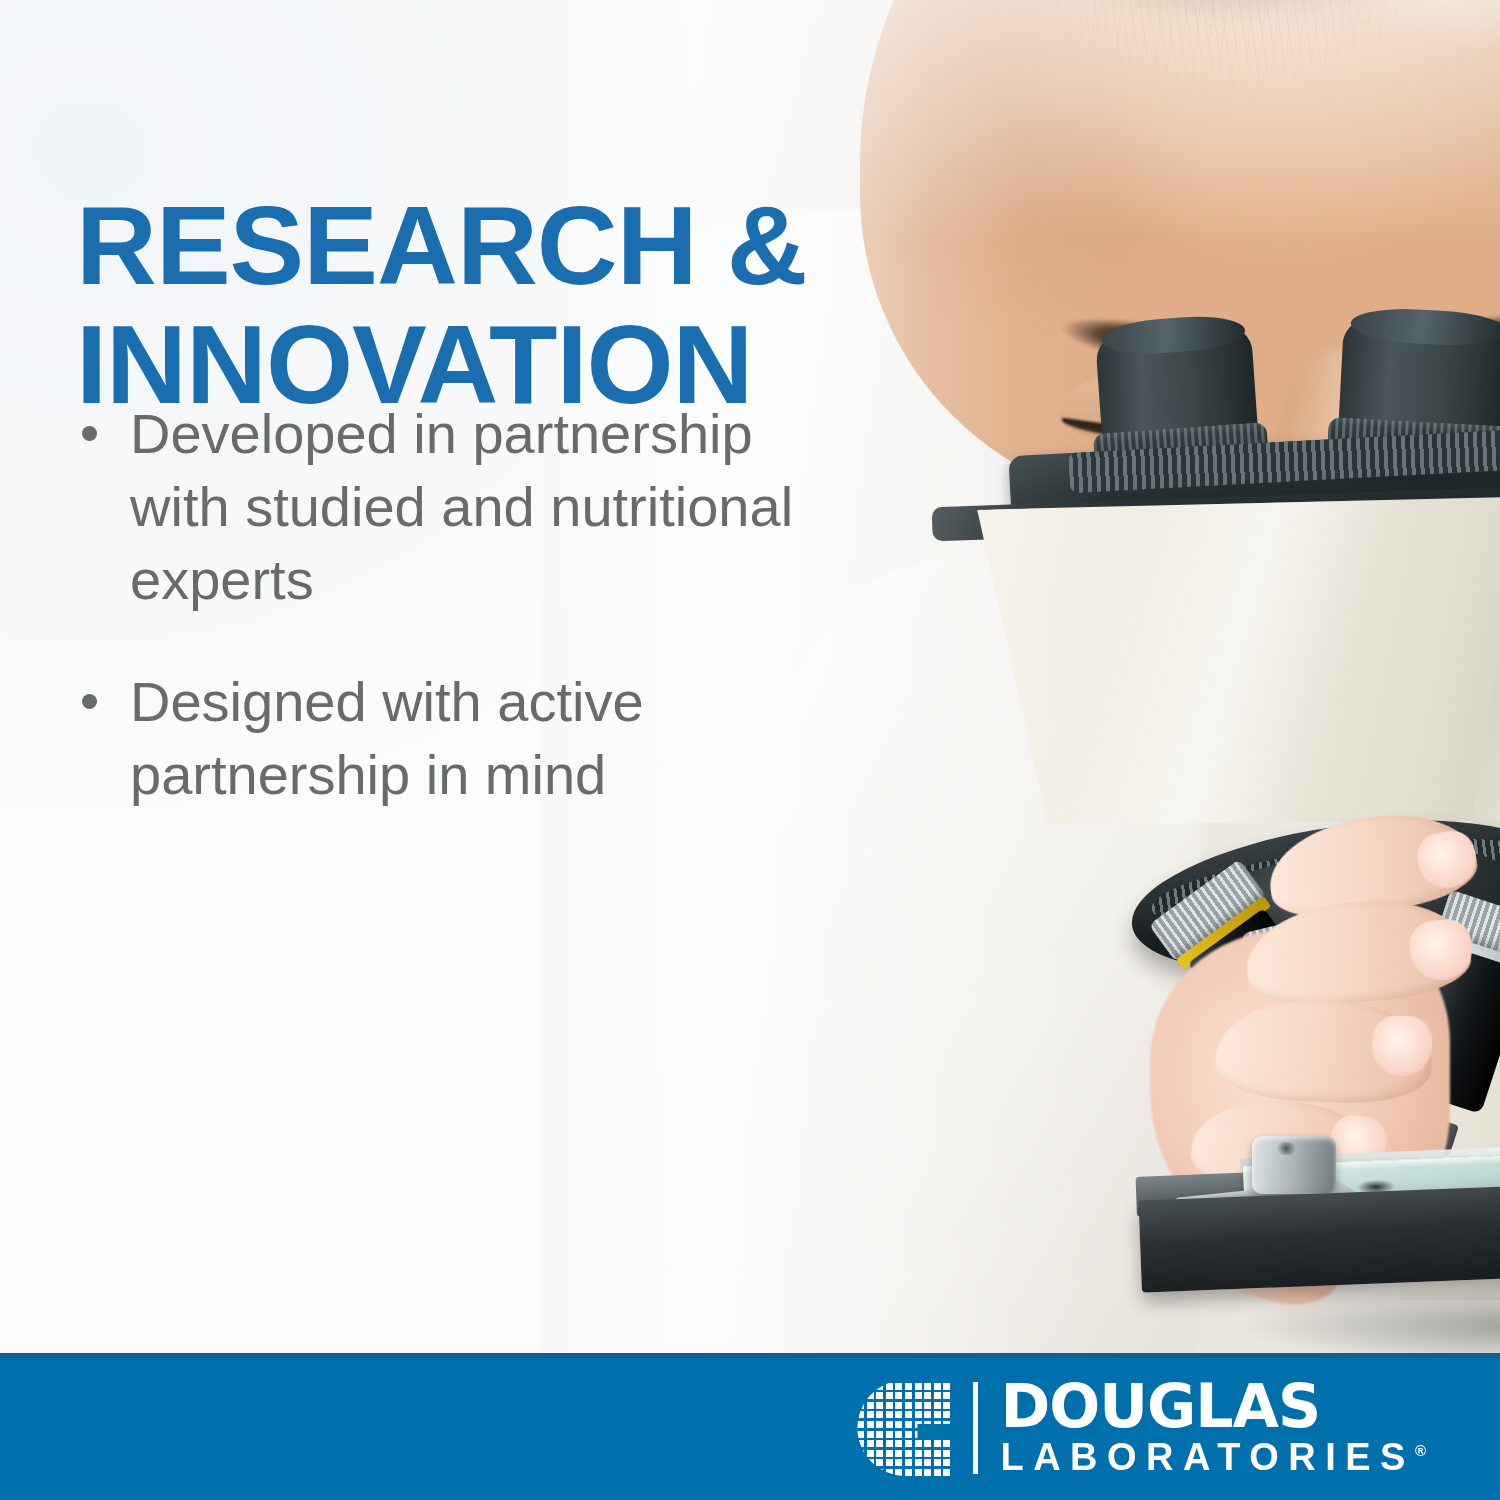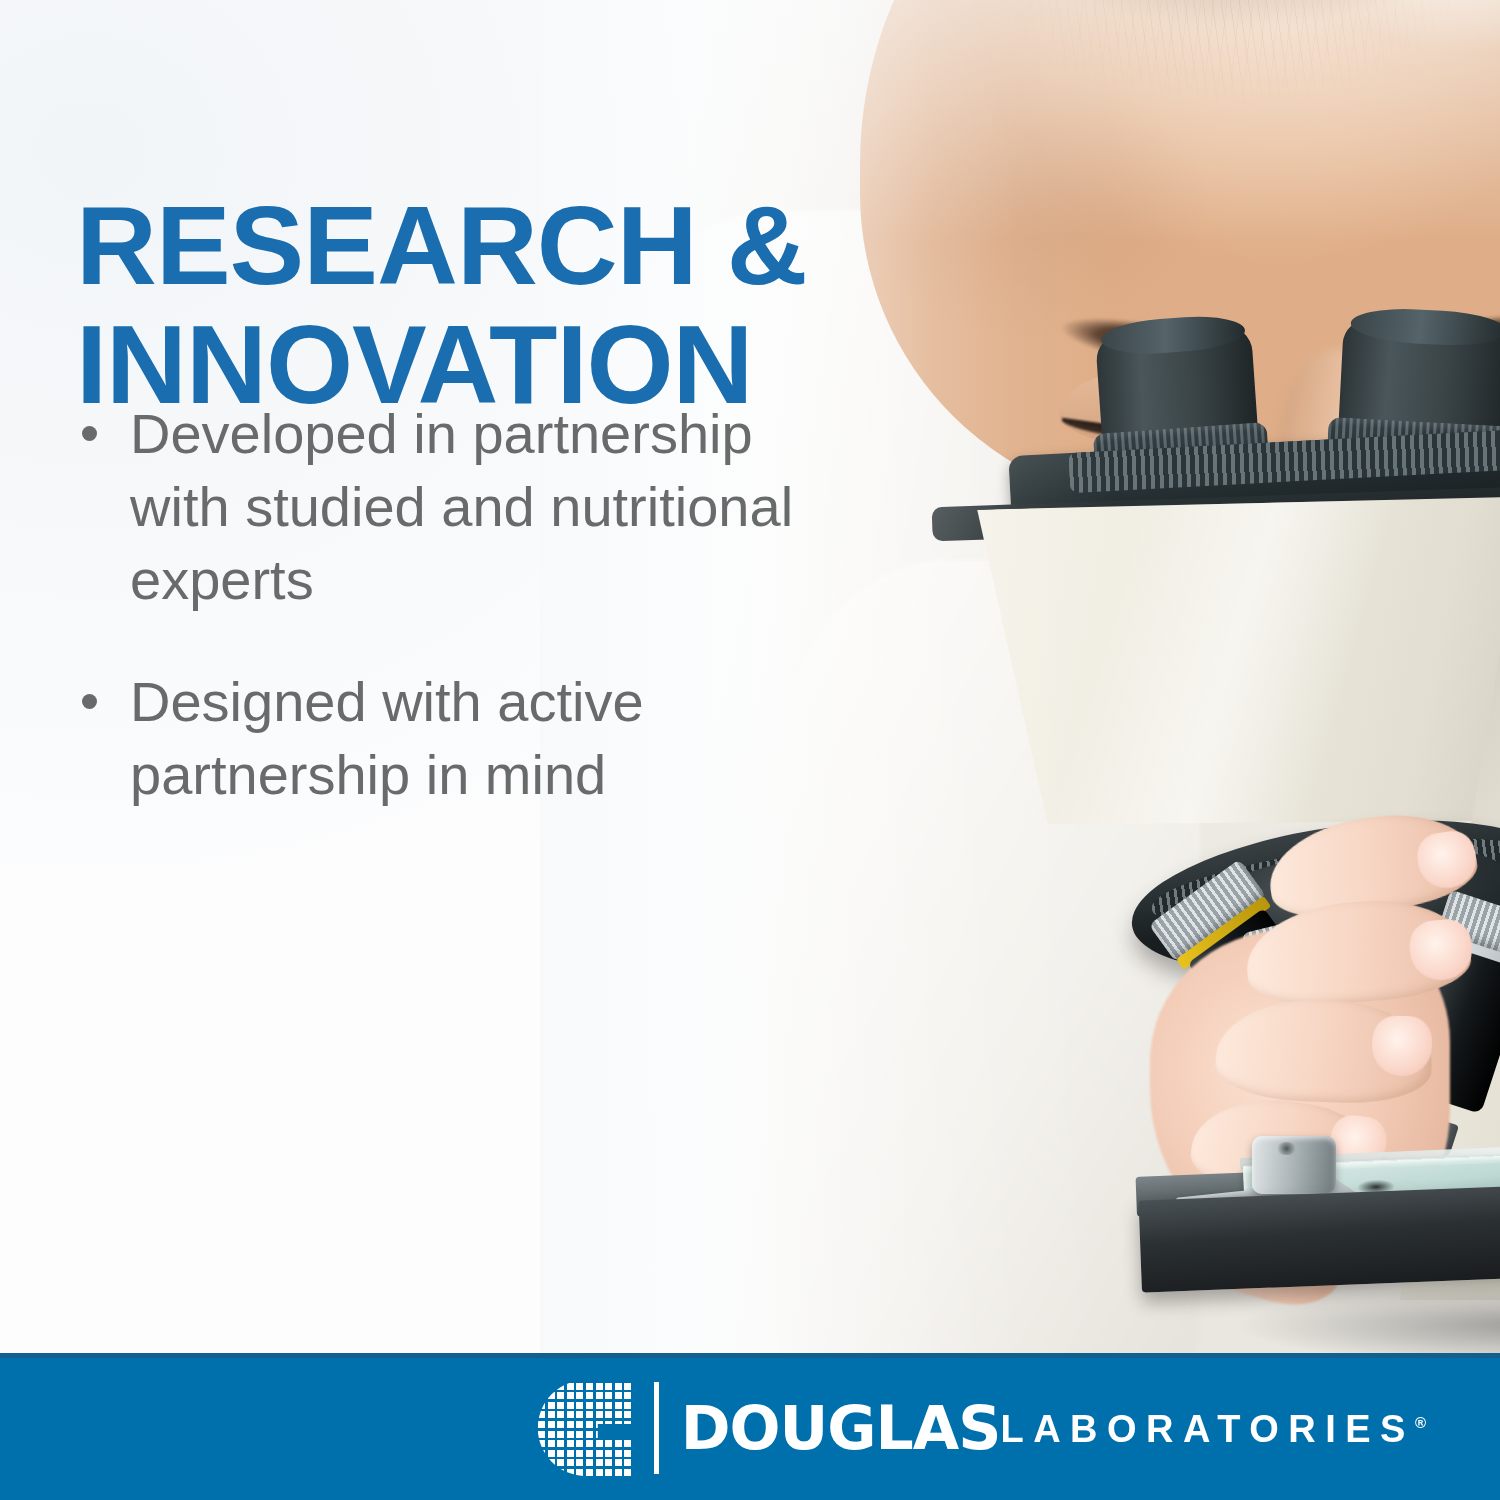--- a/index.html
+++ b/index.html
@@ -401,21 +401,21 @@
     -webkit-mask-composite:source-in;
             mask-image:
       repeating-linear-gradient(90deg,#000 0 7px,rgba(0,0,0,0) 7px 9.6px),
       repeating-linear-gradient(0deg,#000 0 7px,rgba(0,0,0,0) 7px 9.6px);
             mask-composite:intersect;
     clip-path:path("M 48 0 A 48 48 0 1 0 48 96 L 96 96 L 96 58 L 60 58 L 60 44 L 96 44 L 96 0 Z");
   }
   .logo-divider{
     width:5px;height:92px;background:#ffffff;flex:0 0 auto;margin-right:22px;
   }
-  .logo-type{display:flex;flex-direction:row;justify-content:center;align-items:center;}
+  .logo-type{display:flex;flex-direction:column;justify-content:center;}
   .logo-douglas{
     color:#ffffff;font-weight:bold;font-size:60px;line-height:.94;
     letter-spacing:-1px;
     font-family:"DejaVu Sans","Liberation Sans",sans-serif;
   }
   .logo-labs{
     color:#ffffff;font-weight:bold;font-size:38px;line-height:1.05;
     letter-spacing:9.5px;margin-top:4px;
     font-family:"Liberation Sans","DejaVu Sans",sans-serif;
     position:relative;white-space:nowrap;

